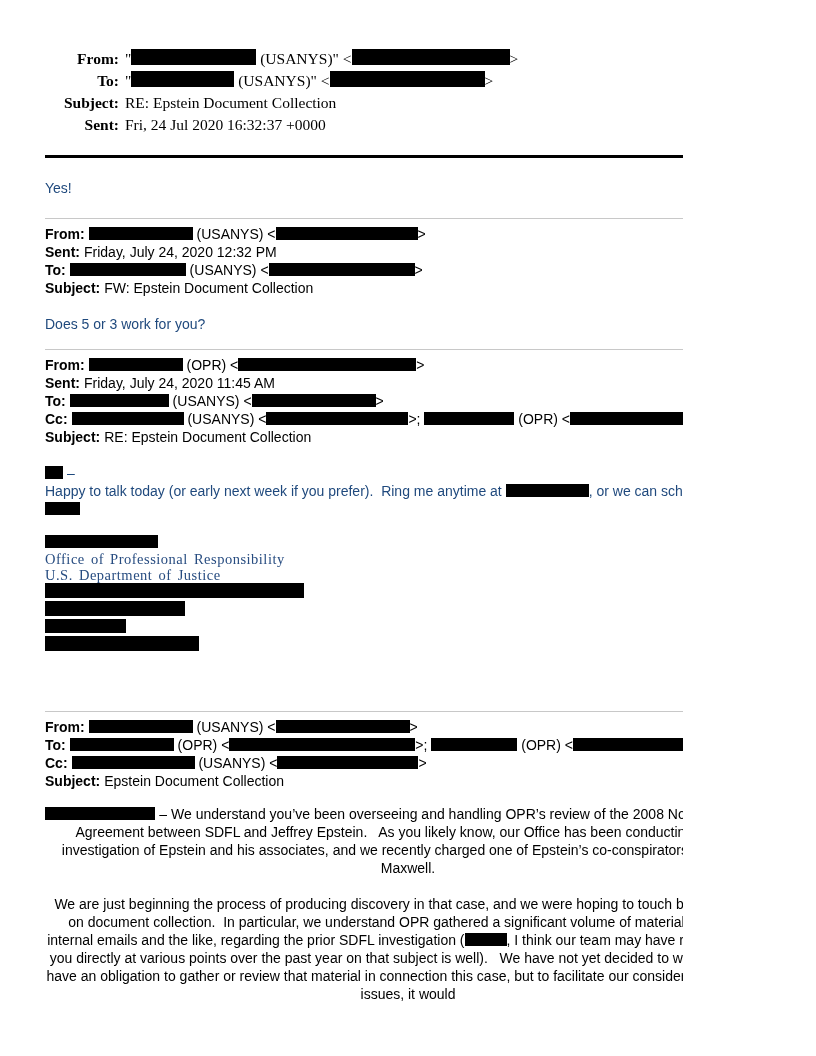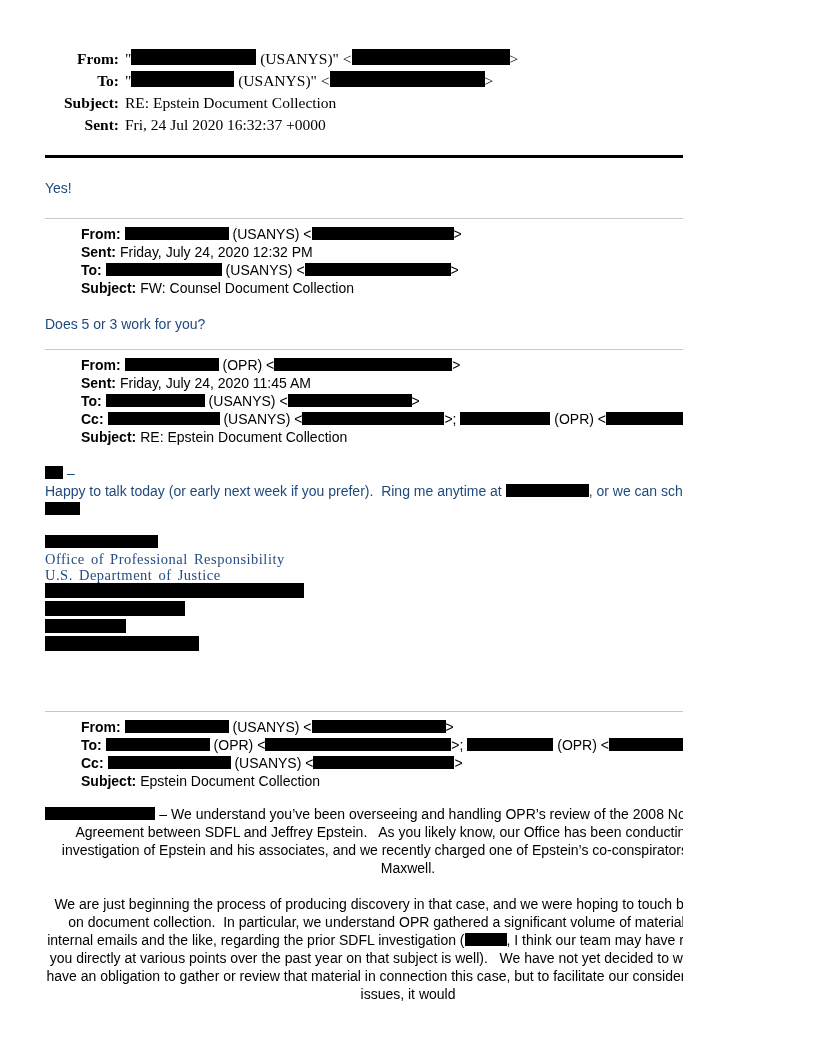--- a/index.html
+++ b/index.html
@@ -19,21 +19,21 @@
   .kv-label{flex:0 0 74px;width:74px;text-align:right;font-weight:bold;padding-right:6px;}
   .kv-val{flex:1;}
   .kv .seg{white-space:pre;}
 
   
   .rule-thick{border-top:3px solid #000;height:0;}
   .rule-thin{border-top:1px solid var(--rule,#c8c8c8);height:0;}
 
   
   .hblock{font-size:14px;}
-  .h-row{line-height:18px;white-space:nowrap;margin-left:36px;}
+  .h-row{line-height:18px;white-space:nowrap;}
   .h-row .lbl{font-weight:bold;margin-right:4px;}
   .h-row .seg{white-space:pre;}
 
   
   .para{font-size:14px;line-height:18px;}
   .para.blue{color:var(--blue,#1F497D);}
   .para.black{color:var(--text,#000);text-align:center;}
   .para .seg{white-space:pre-wrap;}
   .para.nowrap{white-space:nowrap;}
   .para.nowrap .seg{white-space:pre;}
@@ -79,21 +79,21 @@
       <div class="rule-thick"></div>
       <div class="gap" style="height: 21px;"></div>
       <div class="para blue"><span class="seg">Yes!</span></div>
       <div class="gap" style="height: 21px;"></div>
       <div class="rule-thin"></div>
       <div class="gap" style="height: 6px;"></div>
       <div class="hblock">
         <div class="h-row"><span class="lbl">From:</span><span><span class="redact" style="width: 104px;"></span><span class="seg"> (USANYS) &lt;</span><span class="redact" style="width: 142px;"></span><span class="seg">&gt;</span></span></div>
         <div class="h-row"><span class="lbl">Sent:</span><span><span class="seg">Friday, July 24, 2020 12:32 PM</span></span></div>
         <div class="h-row"><span class="lbl">To:</span><span><span class="redact" style="width: 116px;"></span><span class="seg"> (USANYS) &lt;</span><span class="redact" style="width: 146px;"></span><span class="seg">&gt;</span></span></div>
-        <div class="h-row"><span class="lbl">Subject:</span><span><span class="seg">FW: Counsel Document Collection</span></span></div>
+        <div class="h-row"><span class="lbl">Subject:</span><span><span class="seg">FW: Epstein Document Collection</span></span></div>
       </div>
       <div class="gap" style="height: 18px;"></div>
       <div class="para blue"><span class="seg">Does 5 or 3 work for you?</span></div>
       <div class="gap" style="height: 16px;"></div>
       <div class="rule-thin"></div>
       <div class="gap" style="height: 6px;"></div>
       <div class="hblock">
         <div class="h-row"><span class="lbl">From:</span><span><span class="redact" style="width: 94px;"></span><span class="seg"> (OPR) &lt;</span><span class="redact" style="width: 178px;"></span><span class="seg">&gt;</span></span></div>
         <div class="h-row"><span class="lbl">Sent:</span><span><span class="seg">Friday, July 24, 2020 11:45 AM</span></span></div>
         <div class="h-row"><span class="lbl">To:</span><span><span class="redact" style="width: 99px;"></span><span class="seg"> (USANYS) &lt;</span><span class="redact" style="width: 124px;"></span><span class="seg">&gt;</span></span></div>

